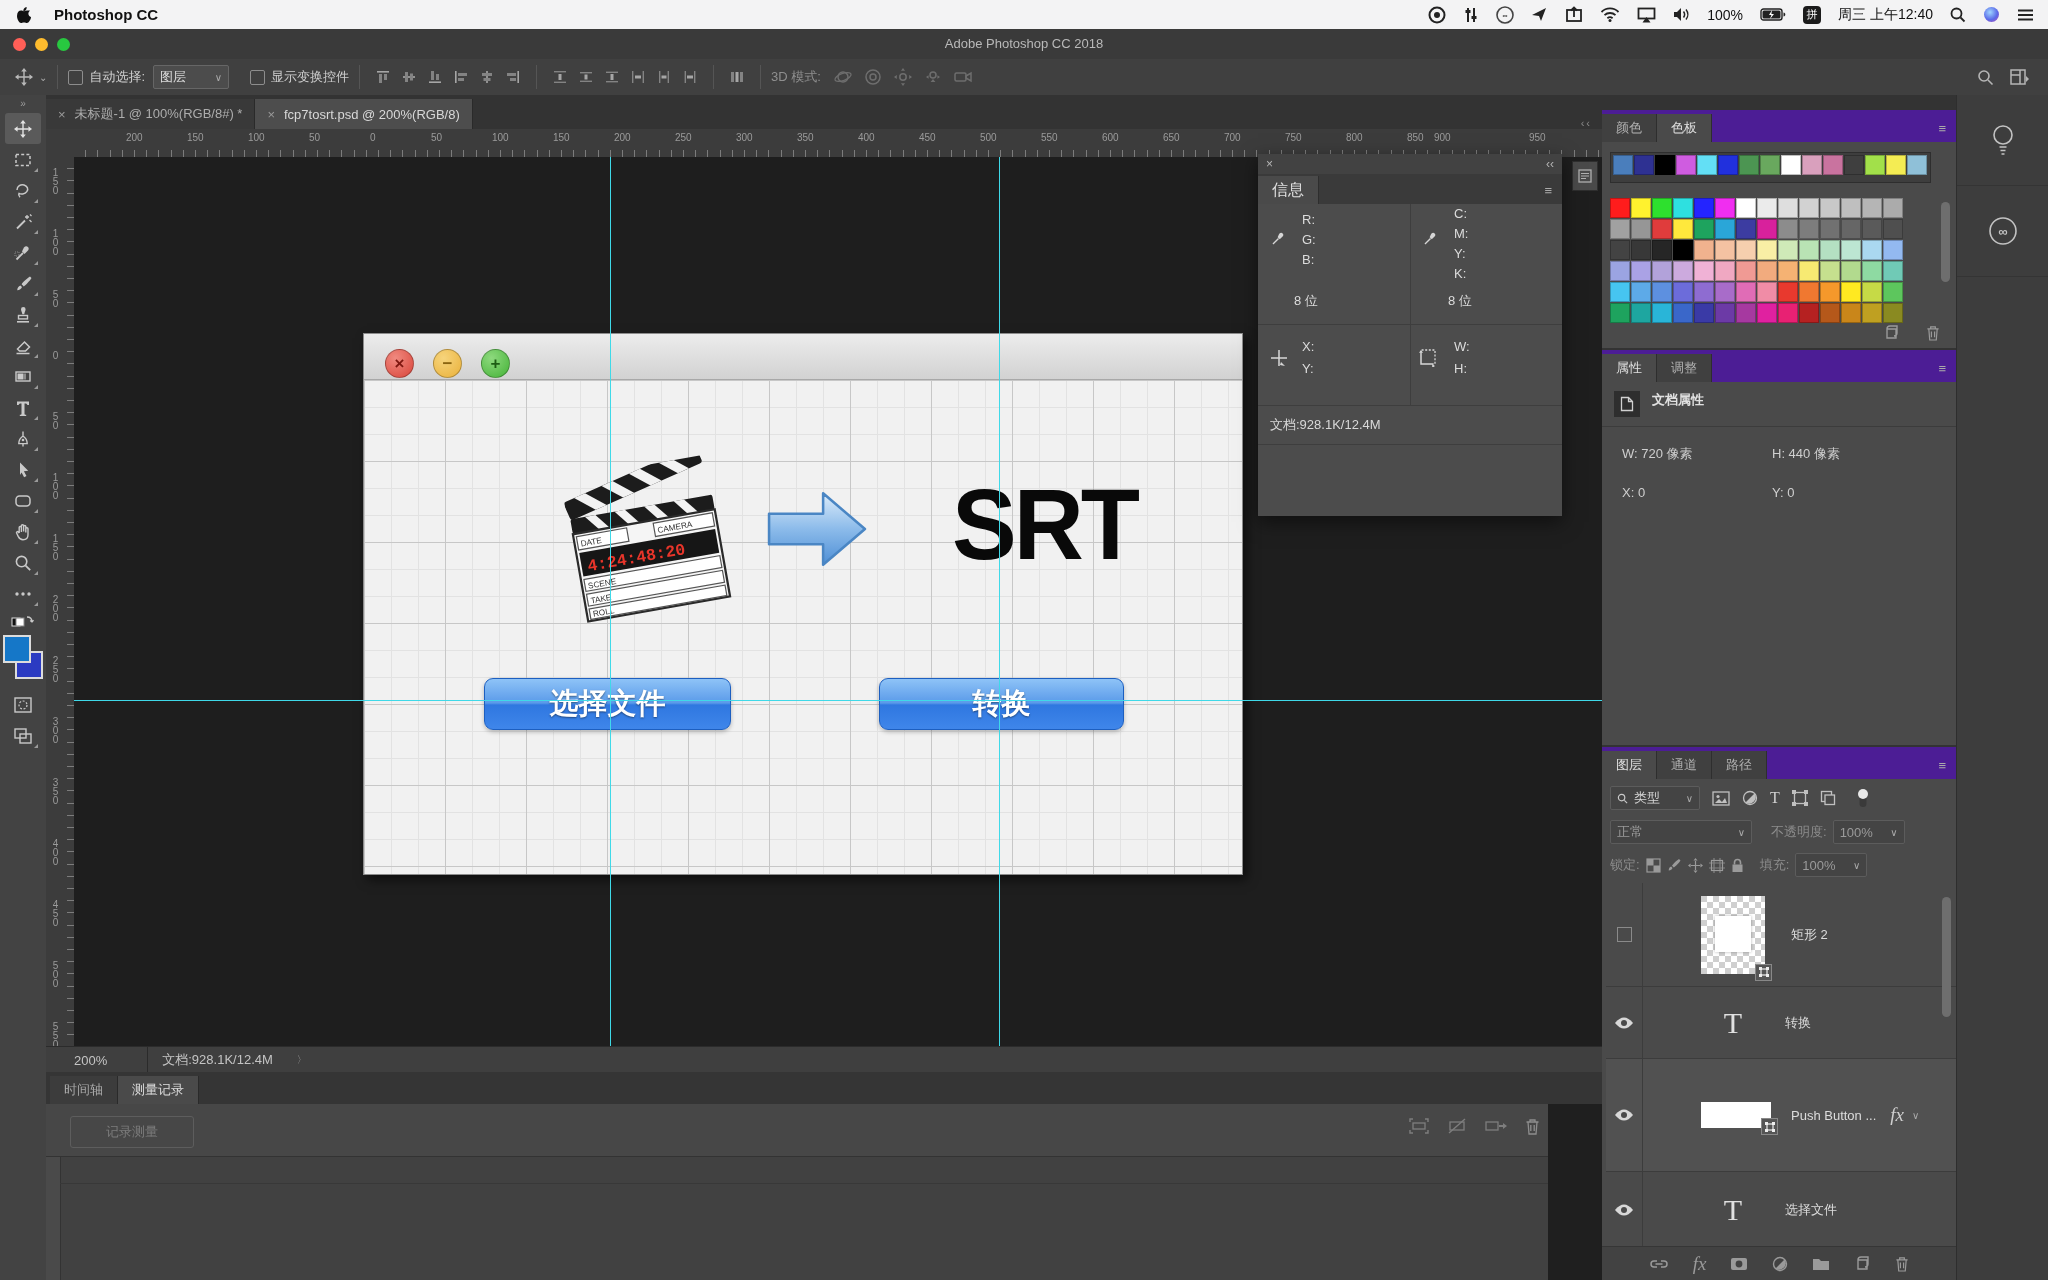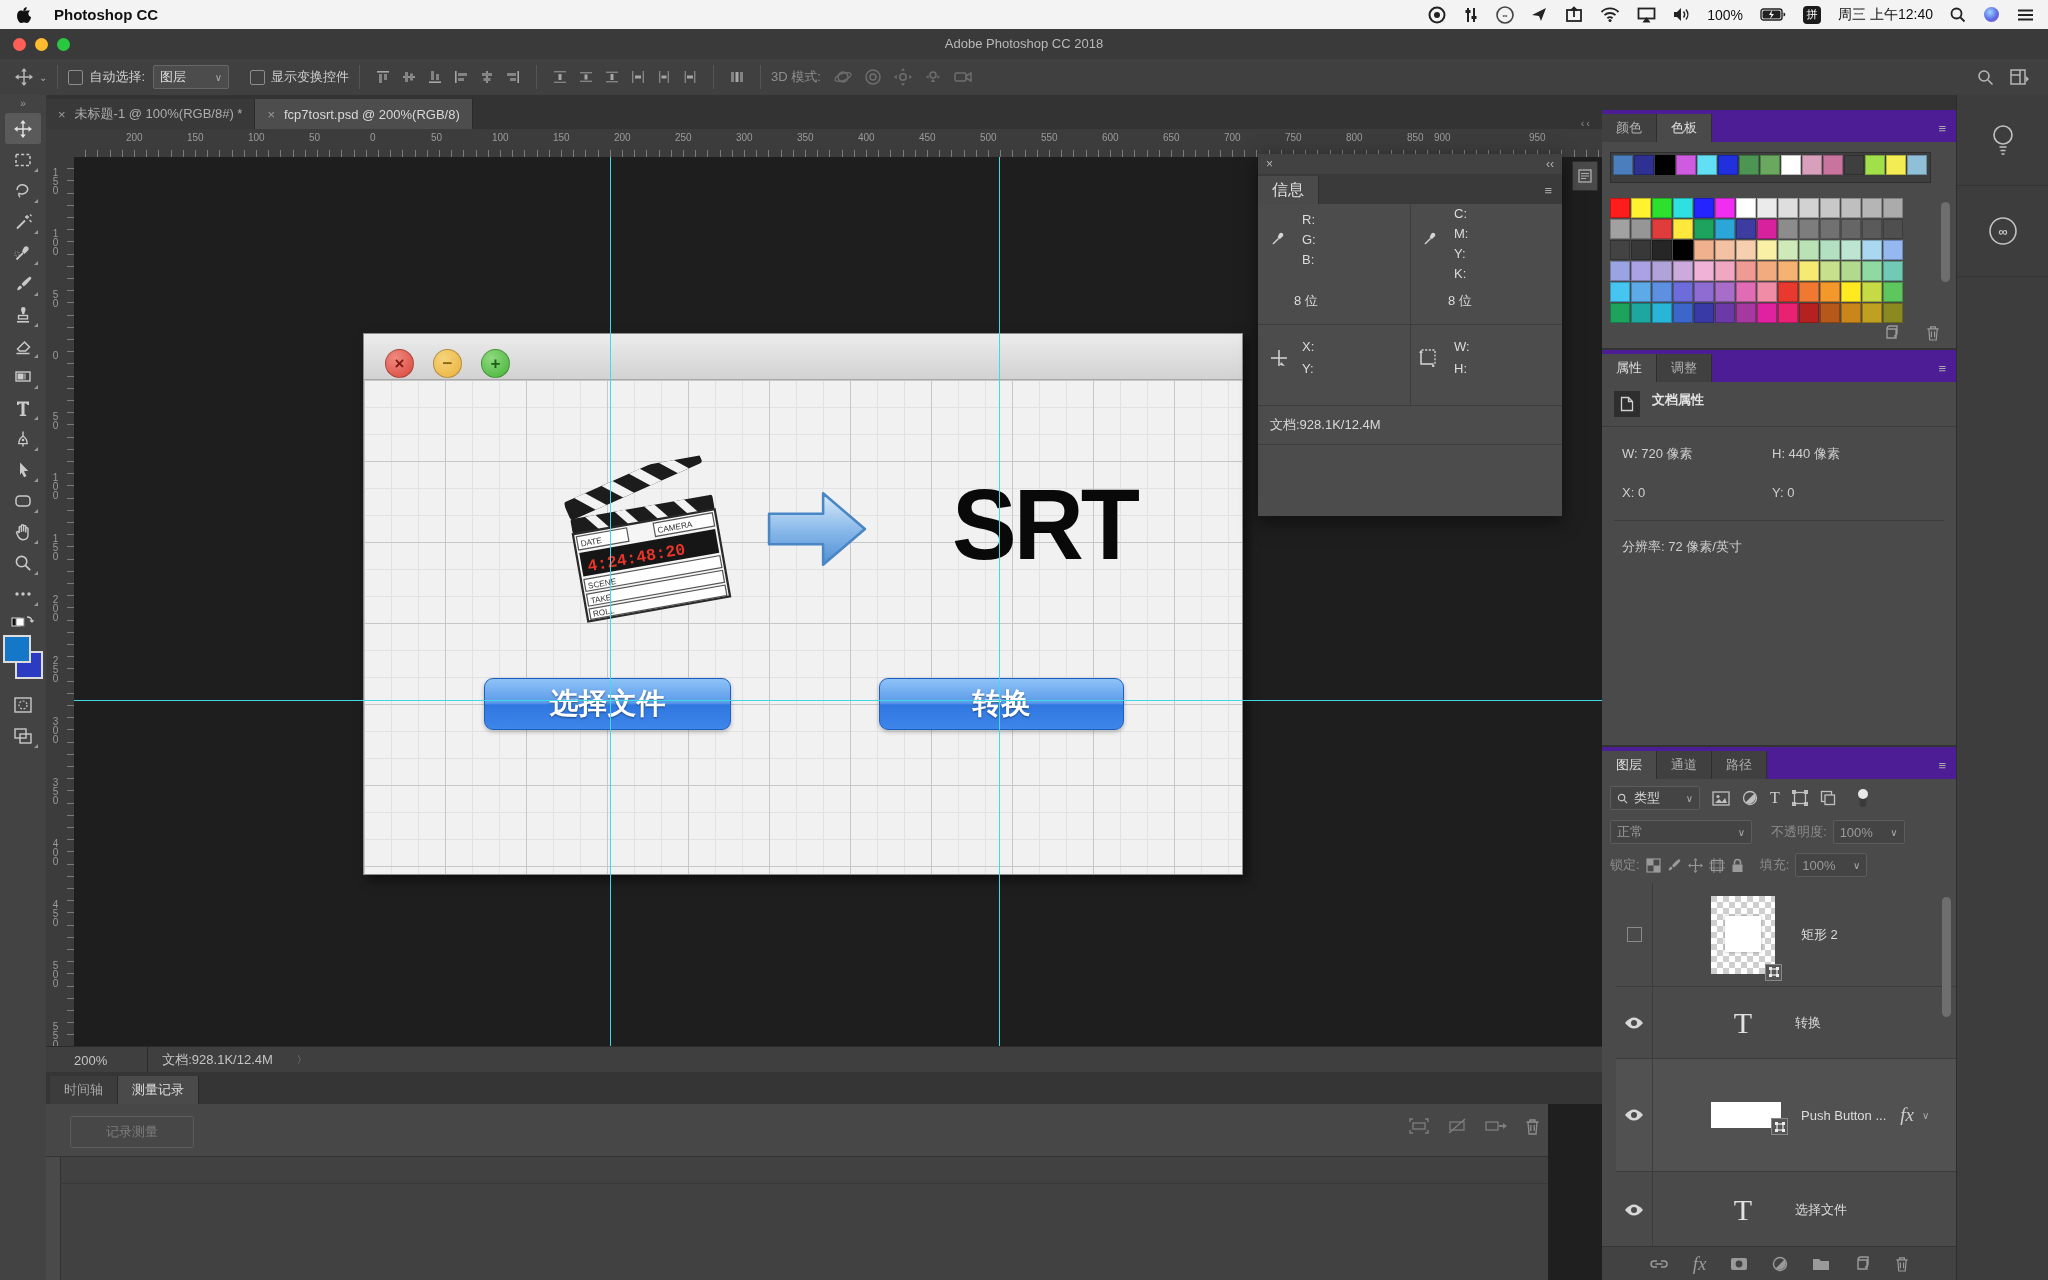--- a/index.html
+++ b/index.html
@@ -107,21 +107,21 @@
   .swrecent{position:absolute;left:8px;top:42px;padding:2px;background:#3e3e3e;border:1px solid #2e2e2e;white-space:nowrap;}
   .swgrid{position:absolute;left:8px;top:88px;width:296px;line-height:0;}
   .scrollthumb{position:absolute;width:9px;border-radius:5px;background:#6e6e6e;}
   .pfoot-ic{position:absolute;display:flex;gap:26px;color:#9a9a9a;}
   .propline{font-size:13px;color:#cfcfcf;}
   
   .lfilter{position:absolute;left:0;top:32px;width:100%;height:38px;display:flex;align-items:center;padding-left:8px;box-sizing:border-box;gap:12px;}
   .lrowbar{position:absolute;left:0;width:100%;height:30px;display:flex;align-items:center;padding-left:8px;box-sizing:border-box;
            font-size:13px;color:#8c8c8c;gap:6px;}
   .ddsmall{background:#444;border:1px solid #5c5c5c;border-radius:2px;height:22px;display:flex;align-items:center;padding:0 6px;gap:6px;color:#9a9a9a;font-size:13px;}
-  .lrows{position:absolute;left:14px;top:136px;width:100%;}
+  .lrows{position:absolute;left:4px;top:136px;width:100%;}
   .lrow{position:relative;border-bottom:1px solid #3c3c3c;display:flex;align-items:center;}
   .lrow.sel{background:#515151;}
   .leye{width:36px;align-self:stretch;border-right:1px solid #3c3c3c;display:flex;align-items:center;justify-content:center;}
   .visbox{width:13px;height:13px;border:1px solid #8a8a8a;}
   .lthumb{margin-left:58px;position:relative;background:#fff;}
   .checker{background:repeating-conic-gradient(#ffffff 0 25%,#cfcfcf 0 50%) 0 0/12px 12px;}
   .lcore{position:absolute;left:14px;top:14px;width:36px;height:36px;background:#fff;box-shadow:0 0 3px rgba(0,0,0,.3);}
   .lbadge{position:absolute;right:-7px;bottom:-7px;width:15px;height:15px;background:#555;border:1px solid #888;
           display:flex;align-items:center;justify-content:center;}
   .lname{margin-left:26px;font-size:13px;color:#dcdcdc;}
@@ -757,23 +757,20 @@
     <div style="padding:18px 20px 0">
       <div style="display:flex">
         <span class="propline" style="width:150px">W: 720 像素</span>
         <span class="propline">H: 440 像素</span>
       </div>
       <div style="display:flex;margin-top:22px">
         <span class="propline" style="width:150px">X: 0</span>
         <span class="propline">Y: 0</span>
       </div>
     </div>
-    <div style="margin:20px 12px 0;border-top:1px solid #3c3c3c;padding:16px 8px 0">
-      <span class="propline">分辨率: 72 像素/英寸</span>
-    </div>
   </div>
 
   <div class="panel" style="left:0;top:652px;width:354px;height:533px">
     <div class="ptabs">
       <div class="ptab active">图层</div>
       <div class="ptab">通道</div>
       <div class="ptab">路径</div>
       <span class="pmenu">≡</span>
     </div>
     <div class="lfilter">

